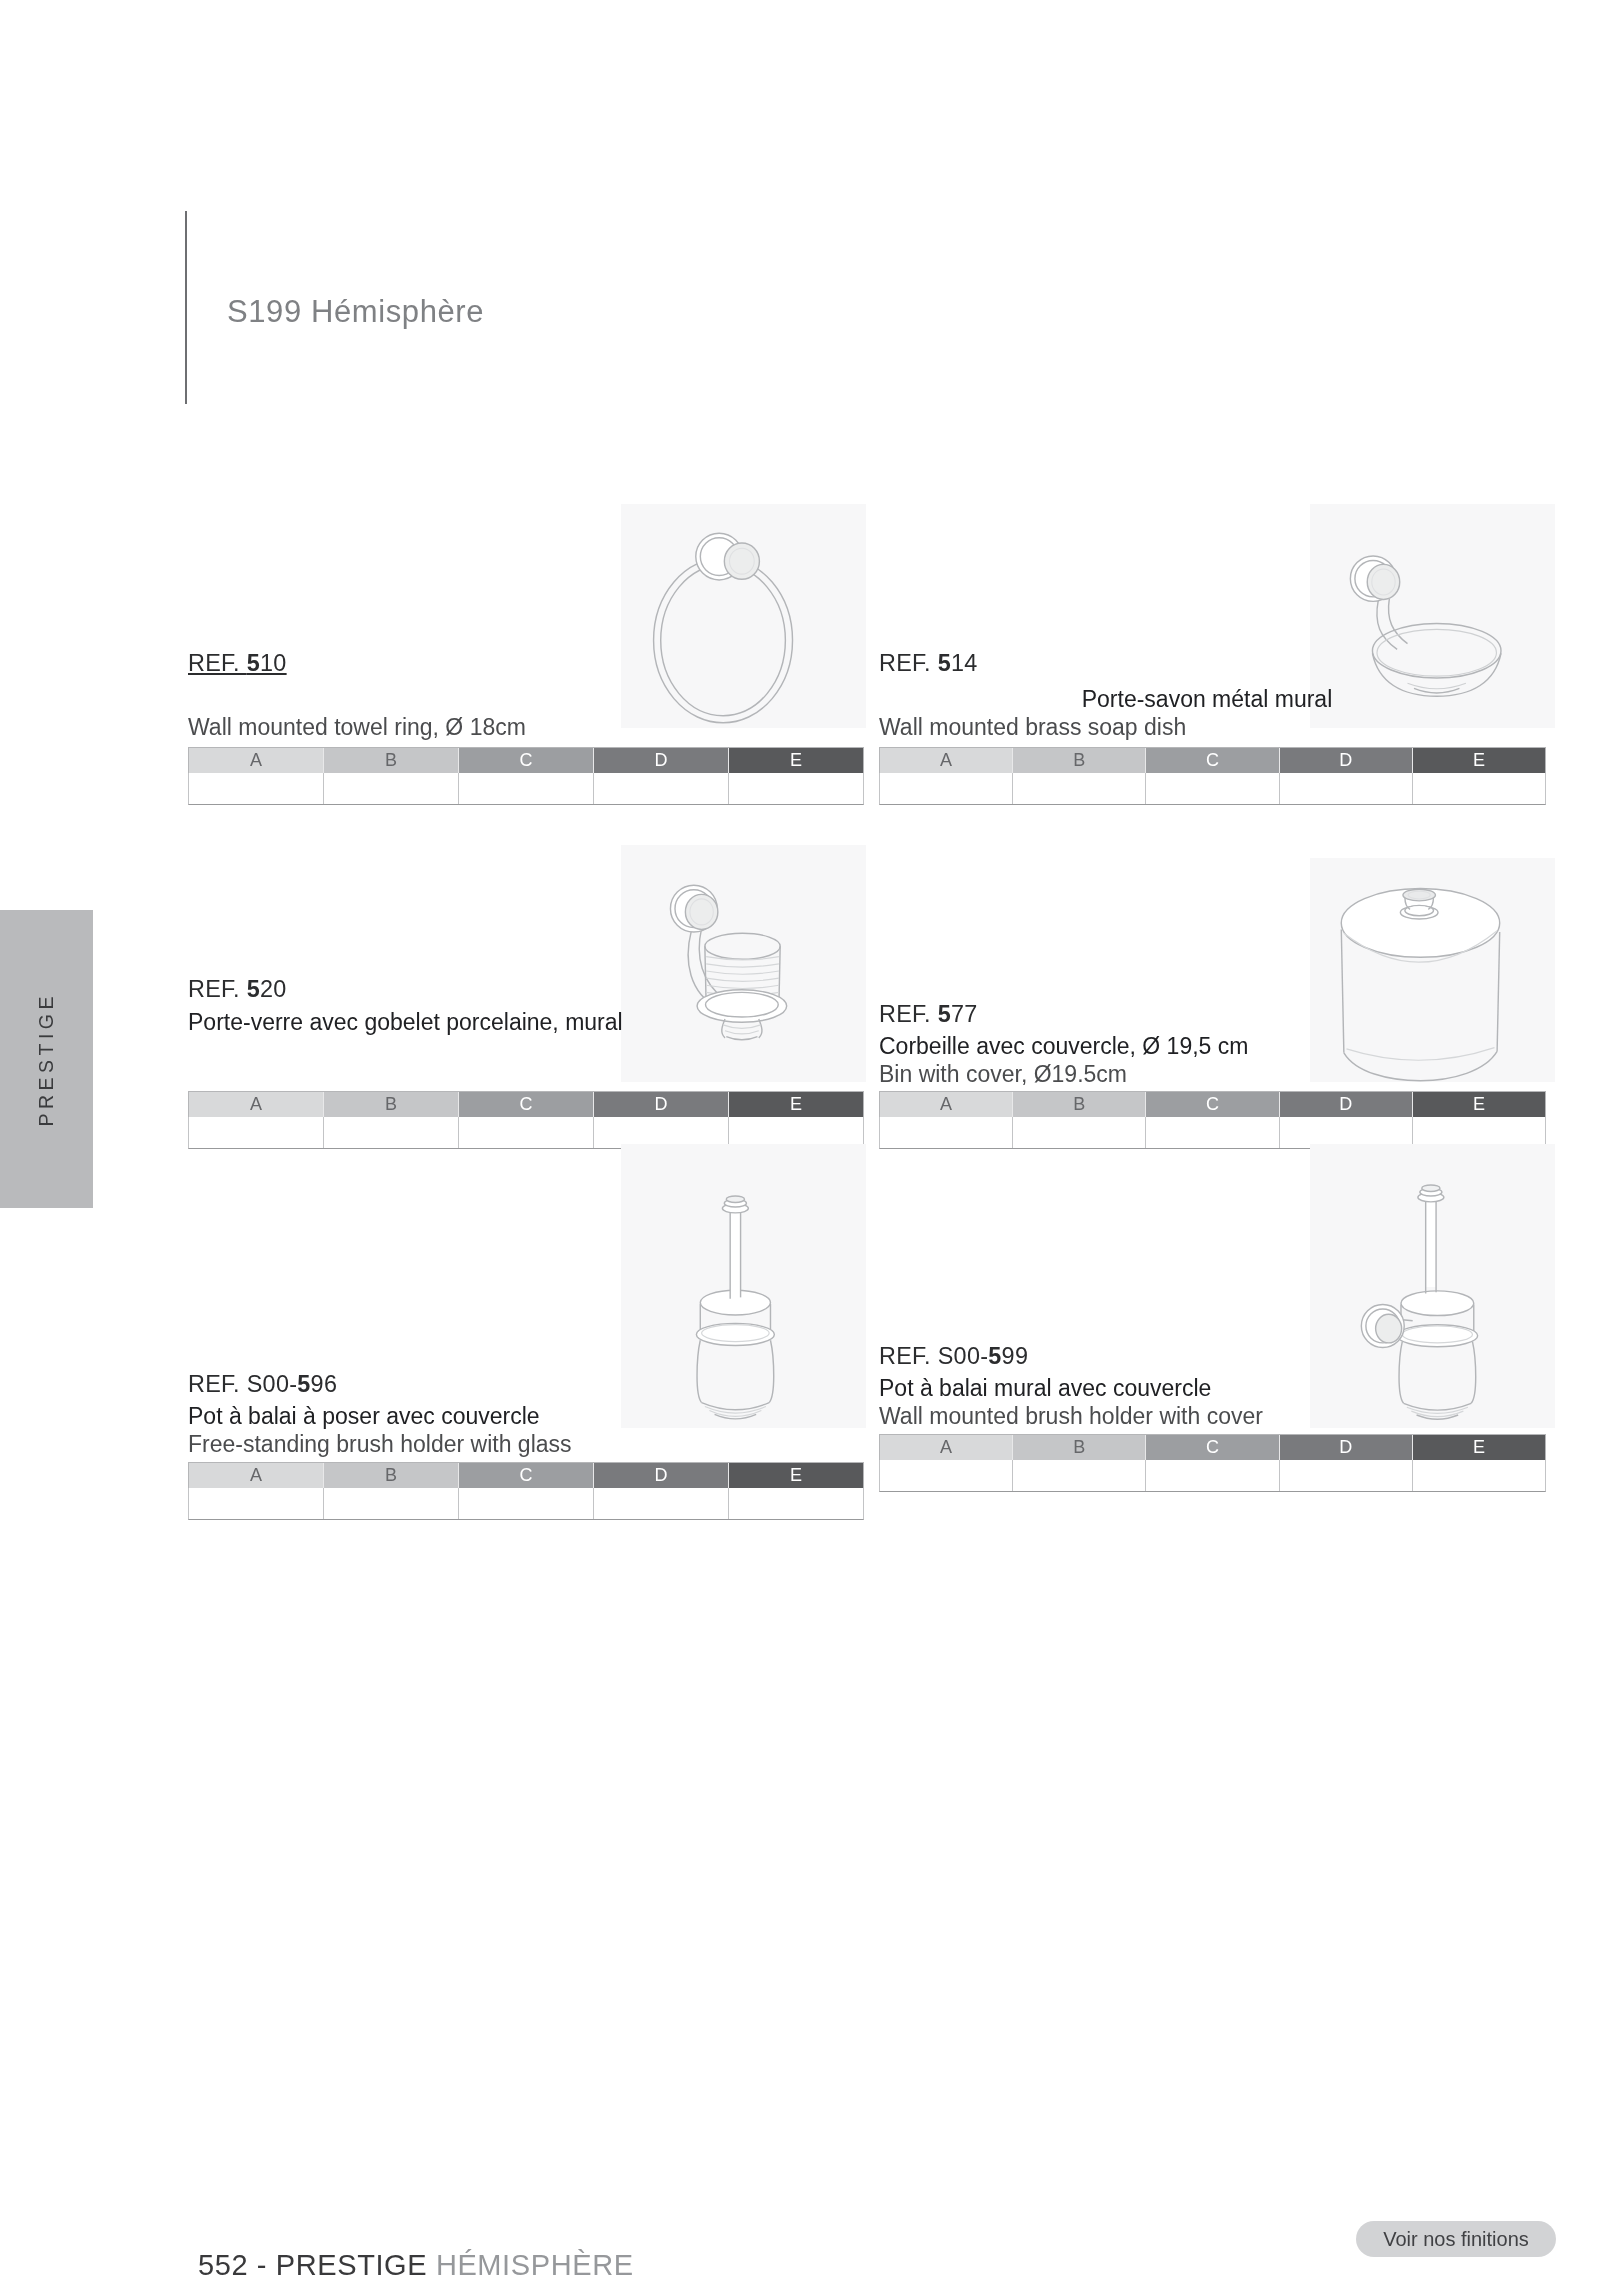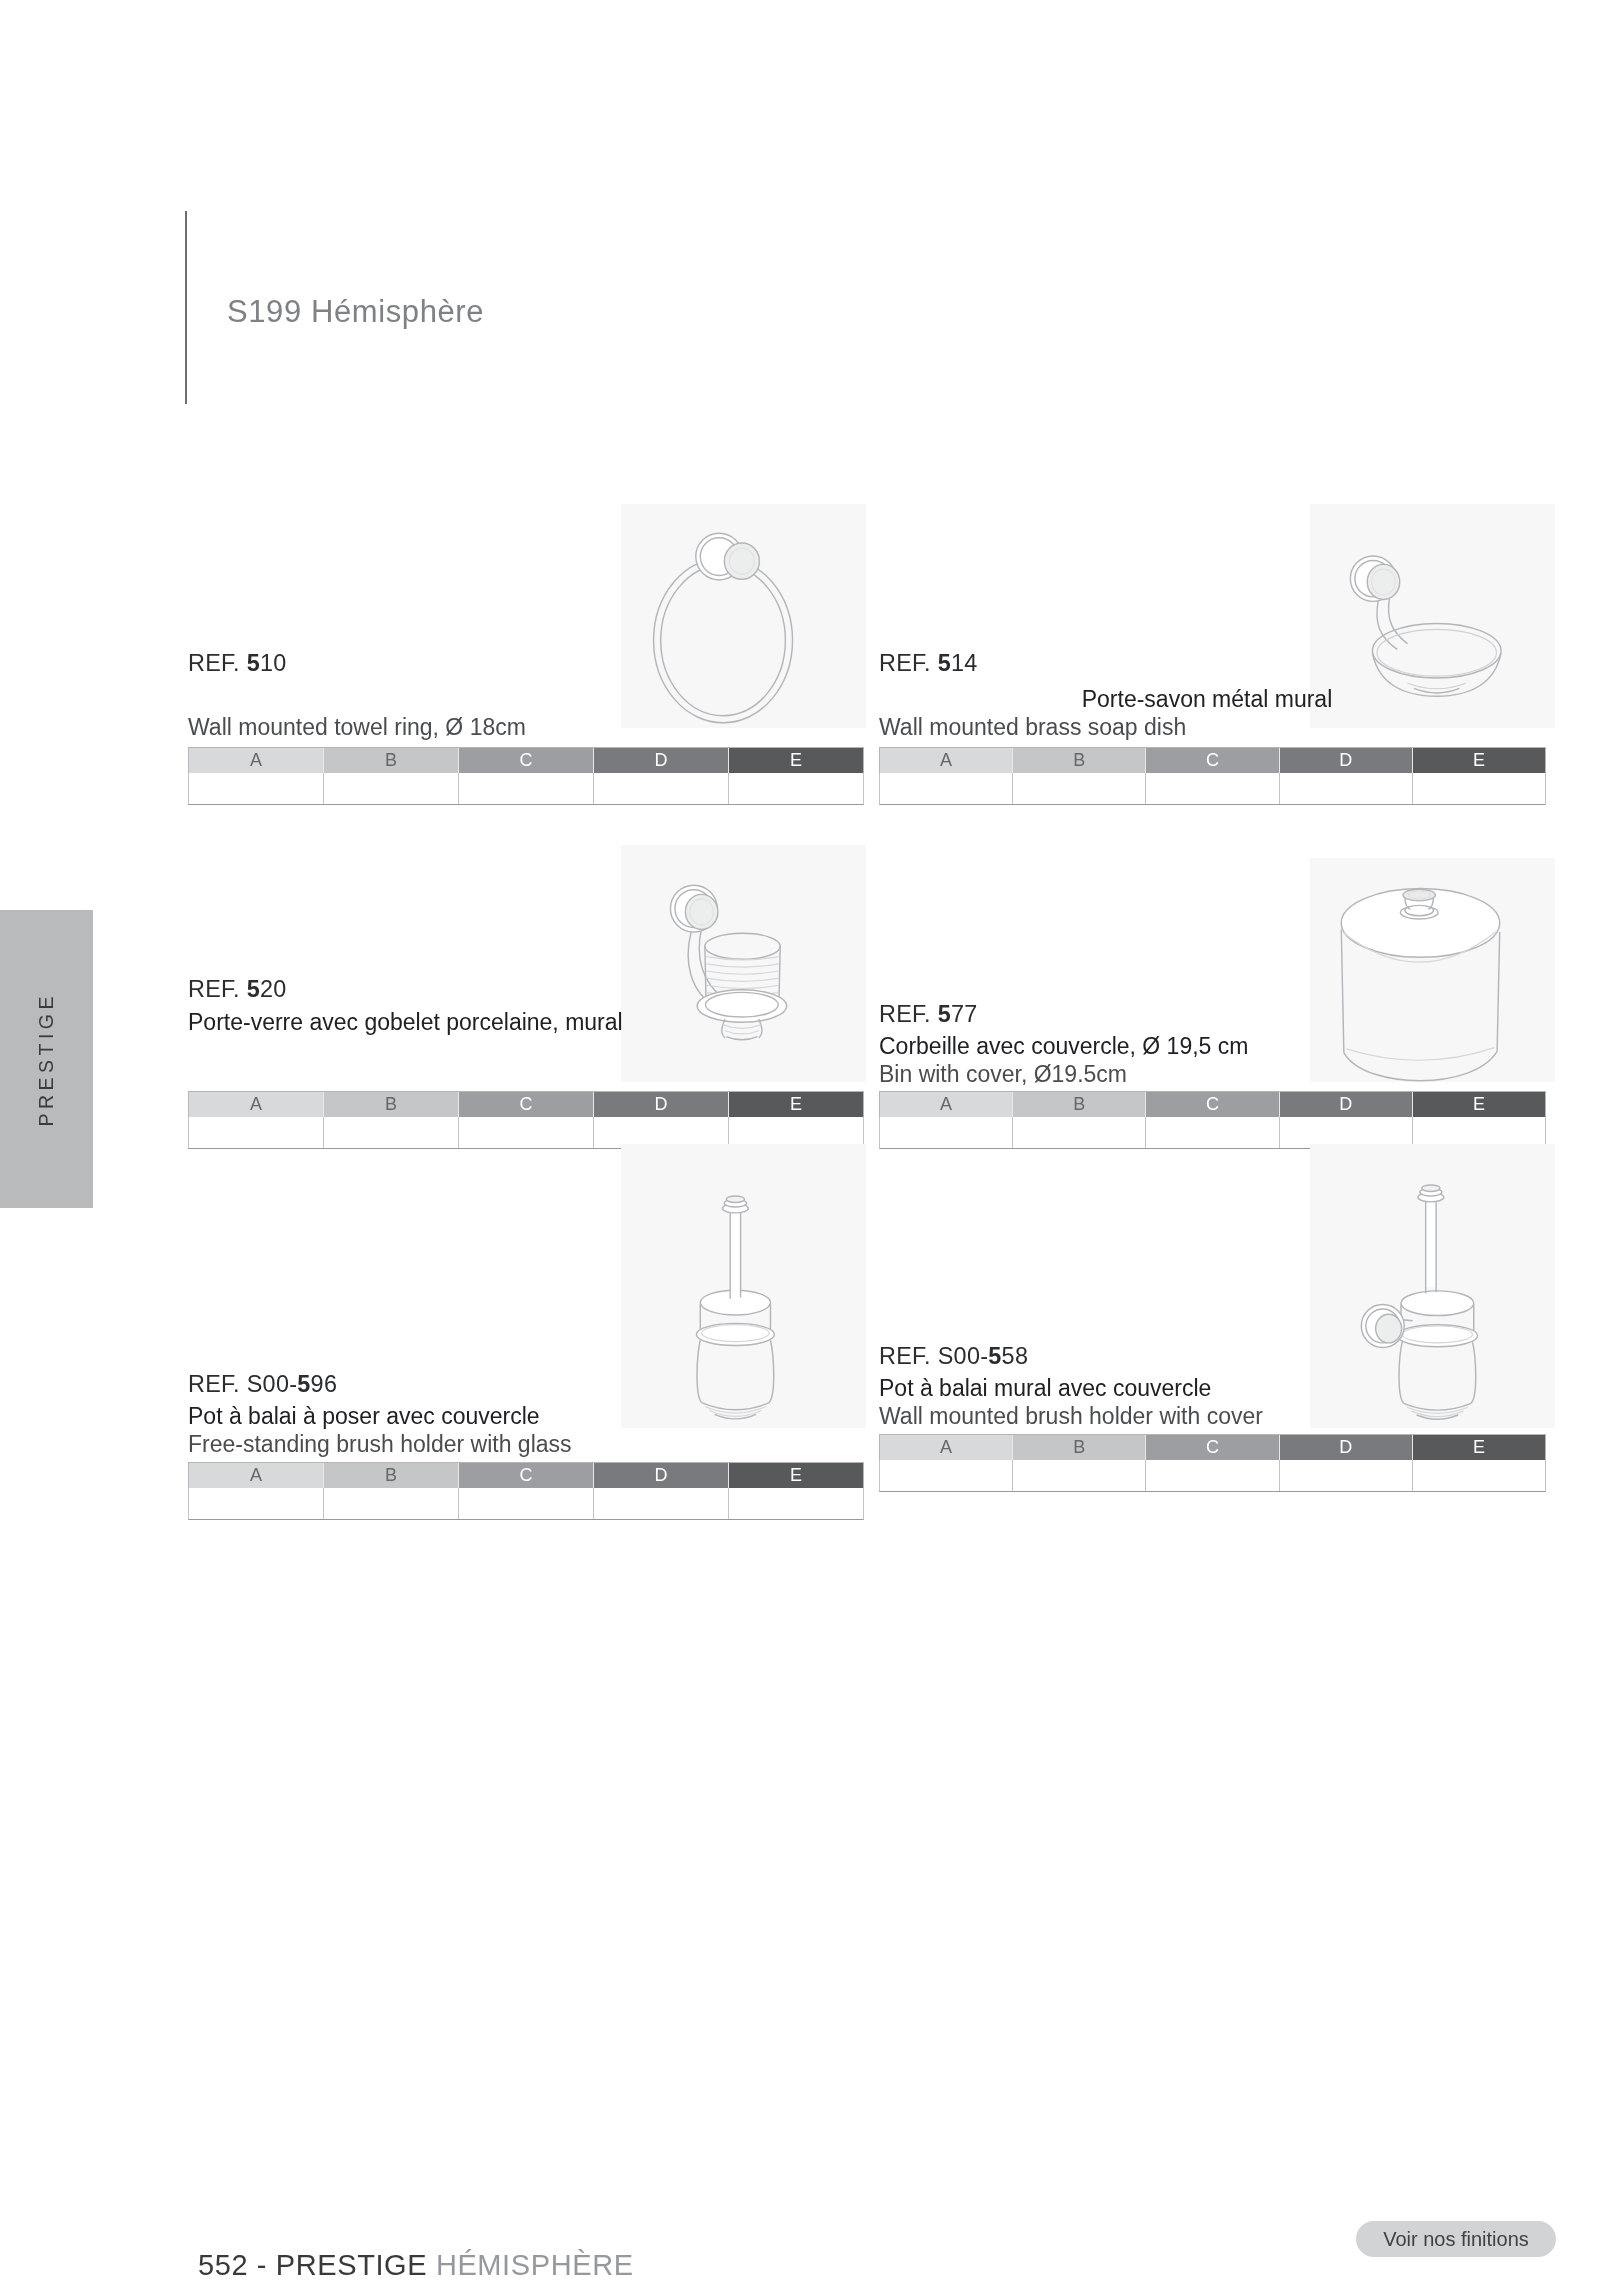--- a/index.html
+++ b/index.html
@@ -68,21 +68,21 @@
     <svg width="245" height="224" viewBox="0 0 377 345" fill="none" stroke="#b3b5b8" stroke-width="2.2">
       <ellipse cx="157" cy="210" rx="107" ry="127"></ellipse>
       <ellipse cx="157" cy="210" rx="96" ry="116"></ellipse>
       <circle cx="151" cy="81" r="36" fill="#ffffff"></circle>
       <circle cx="151" cy="81" r="29" fill="#ffffff"></circle>
       <ellipse cx="186" cy="88" rx="27" ry="28" fill="#eceded"></ellipse>
       <ellipse cx="186" cy="88" rx="19" ry="20" stroke="#dfe0e2" stroke-width="1.6"></ellipse>
     </svg>
   </div>
   <section class="product" style="left:188px; width:676px;">
-    <p class="ref" style="top:650px;"><span>REF. </span><b>5</b><span>10</span></p>
+    <p class="ref" style="top:650px;text-decoration:underline;"><span>REF. </span><b>5</b><span>10</span></p>
     <p class="name-en" style="top:714px;">Wall mounted towel ring, Ø 18cm</p>
     <div class="finish-table" style="top:747px; width:676px;">
       <div class="ft-head">
         <div class="cell dark-txt" style="background-color: rgb(216, 217, 218);">A</div>
         <div class="cell dark-txt" style="background-color: rgb(197, 198, 200);">B</div>
         <div class="cell light-txt" style="background-color: rgb(156, 158, 161);">C</div>
         <div class="cell light-txt" style="background-color: rgb(121, 122, 125);">D</div>
         <div class="cell light-txt" style="background-color: rgb(88, 89, 91);">E</div>
       </div>
       <div class="ft-body">
@@ -283,21 +283,21 @@
       <ellipse cx="121" cy="284" rx="20" ry="22" fill="#eceded"></ellipse>
       <path d="M178,86 h16 v134 h-16 z" fill="#ffffff" stroke="none"></path>
       <path d="M178,86 L178,230"></path>
       <path d="M194,86 L194,228"></path>
       <ellipse cx="186" cy="82" rx="20" ry="7" fill="#ffffff"></ellipse>
       <ellipse cx="186" cy="74" rx="17" ry="6" fill="#ffffff"></ellipse>
       <ellipse cx="186" cy="68" rx="14" ry="5" fill="#f0f1f2"></ellipse>
     </svg>
   </div>
   <section class="product" style="left:879px; width:667px;">
-    <p class="ref" style="top:1343px;"><span>REF. S00-</span><b>5</b><span>58</span></p>
+    <p class="ref" style="top:1343px;"><span>REF. S00-</span><b>5</b><span>99</span></p>
     <p class="name-fr" style="top:1375px;">Pot à balai mural avec couvercle</p>
     <p class="name-en" style="top:1403px;">Wall mounted brush holder with cover</p>
     <div class="finish-table" style="top:1434px; width:667px;">
       <div class="ft-head">
         <div class="cell dark-txt" style="background-color: rgb(216, 217, 218);">A</div>
         <div class="cell dark-txt" style="background-color: rgb(197, 198, 200);">B</div>
         <div class="cell light-txt" style="background-color: rgb(156, 158, 161);">C</div>
         <div class="cell light-txt" style="background-color: rgb(121, 122, 125);">D</div>
         <div class="cell light-txt" style="background-color: rgb(88, 89, 91);">E</div>
       </div>

